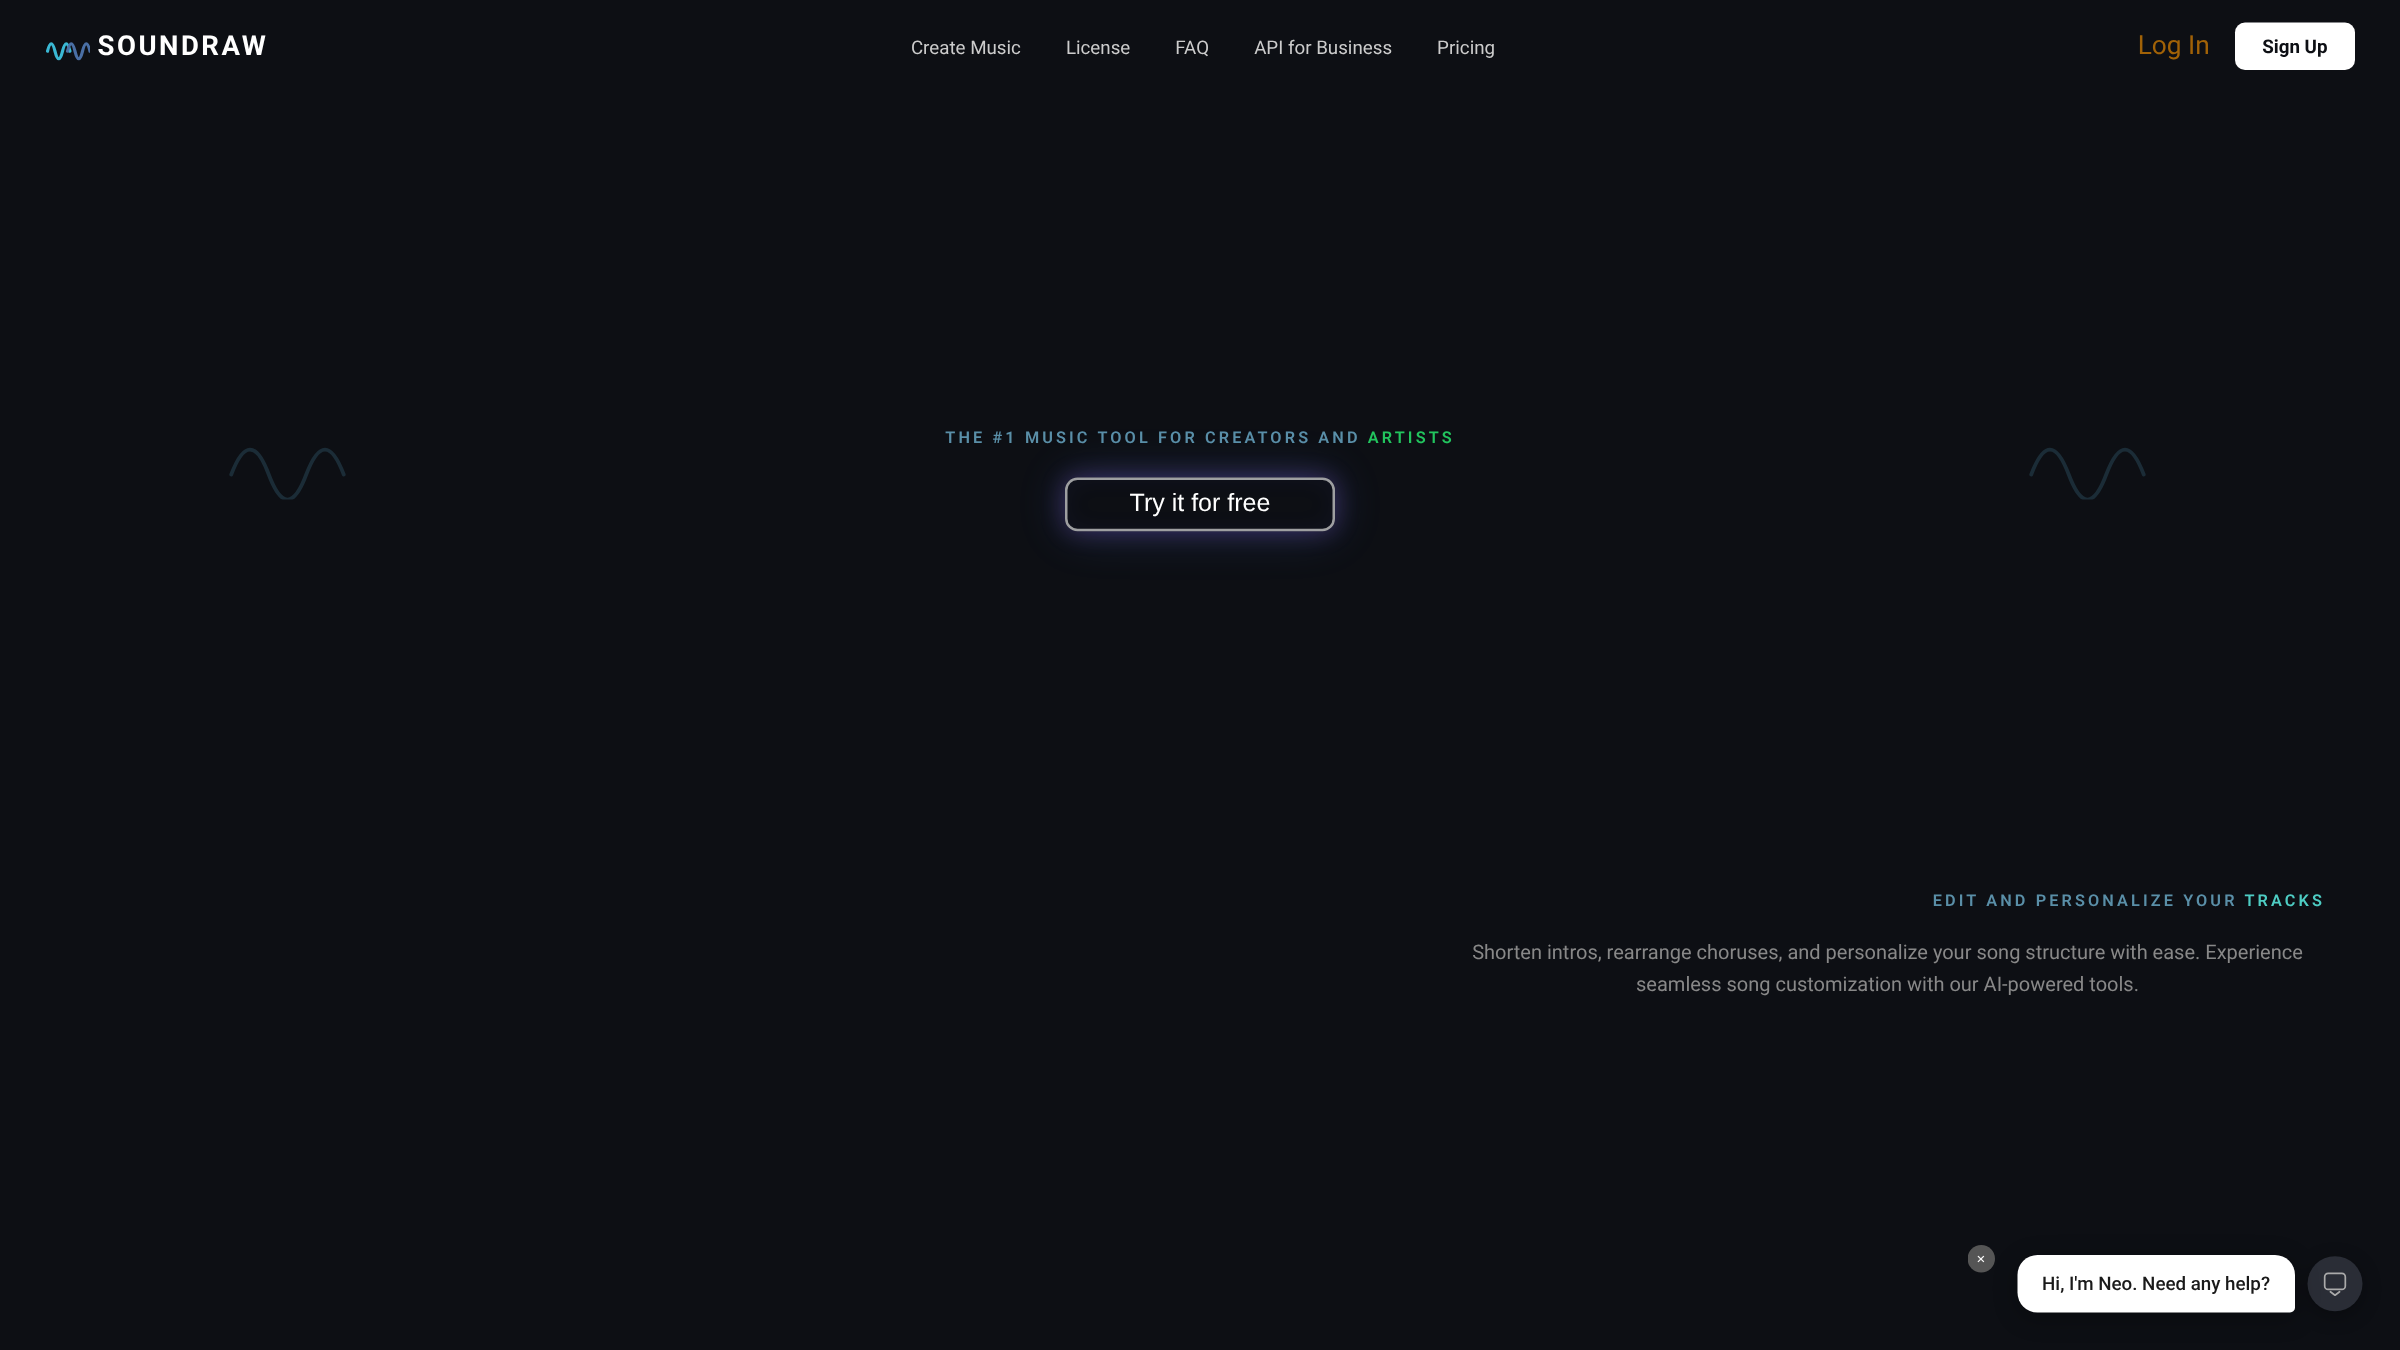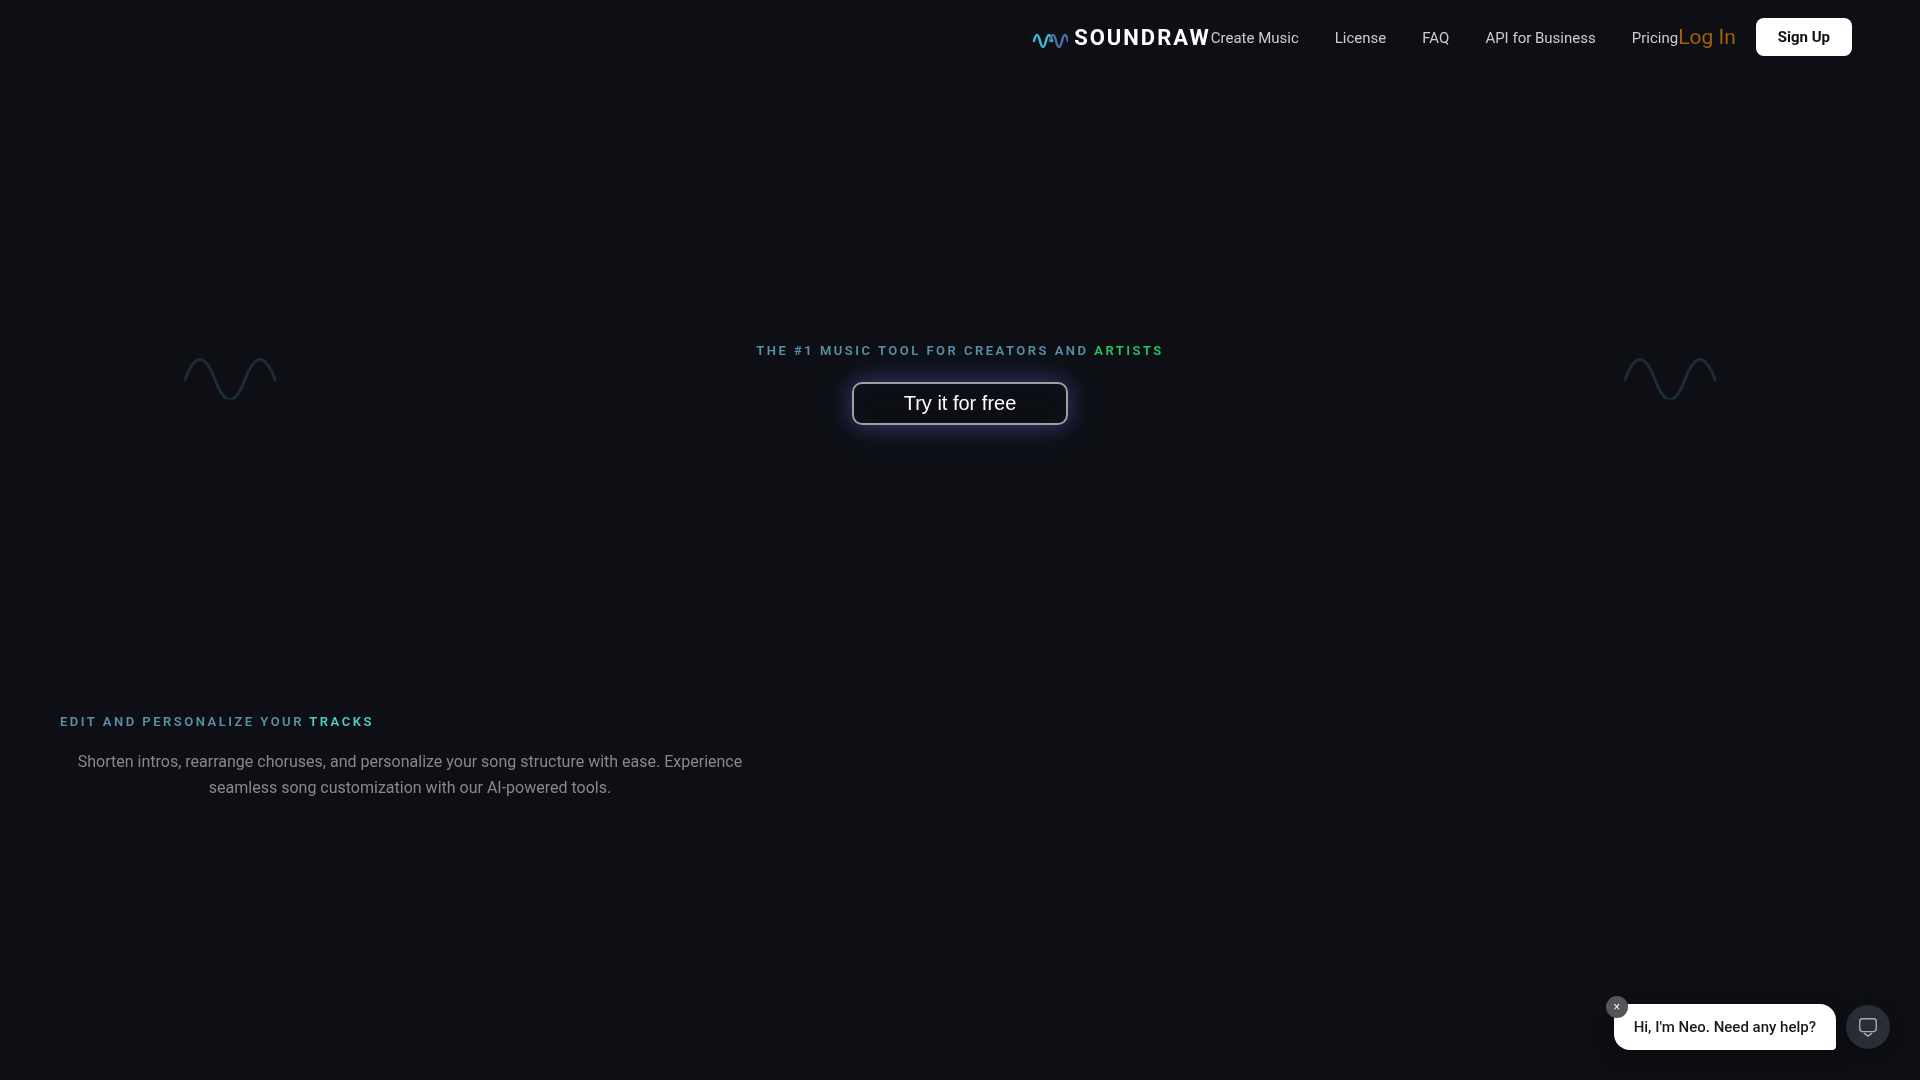--- a/index.html
+++ b/index.html
@@ -9,22 +9,22 @@
       color: #ffffff;
       font-family: -apple-system, BlinkMacSystemFont, 'Segoe UI', Roboto, sans-serif;
       min-height: 1080px;
       overflow-x: hidden;
     }
 
     
     nav {
       display: flex;
       align-items: center;
-      justify-content: flex-end;
-      padding: 18px 68px;
+      justify-content: space-between;
+      padding: 18px 36px;
       position: relative;
       z-index: 10;
     }
 
     .logo {
       display: flex;
       align-items: center;
       gap: 6px;
       text-decoration: none;
       color: #fff;
@@ -158,21 +158,21 @@
       right: 180px;
       top: 50%;
       transform: translateY(-60%);
       opacity: 0.5;
     }
 
     
     .lower-section {
       display: flex;
       flex-direction: column;
-      align-items: flex-start;
+      align-items: flex-end;
       text-align: center;
       padding: 40px 60px 0;
     }
 
     .lower-eyebrow {
       font-size: 13px;
       font-weight: 600;
       letter-spacing: 2.5px;
       text-transform: uppercase;
       color: #5a8fa8;
@@ -210,20 +210,21 @@
 
     .chat-bubble {
       background: #ffffff;
       color: #1a1a1a;
       padding: 14px 20px;
       border-radius: 16px 16px 4px 16px;
       font-size: 15px;
       font-weight: 500;
       box-shadow: 0 4px 20px rgba(0,0,0,0.3);
       white-space: nowrap;
+      margin-left: 32px;
     }
 
     .chat-close-btn {
       position: absolute;
       top: -8px;
       left: -8px;
       width: 22px;
       height: 22px;
       background: #555;
       border-radius: 50%;

